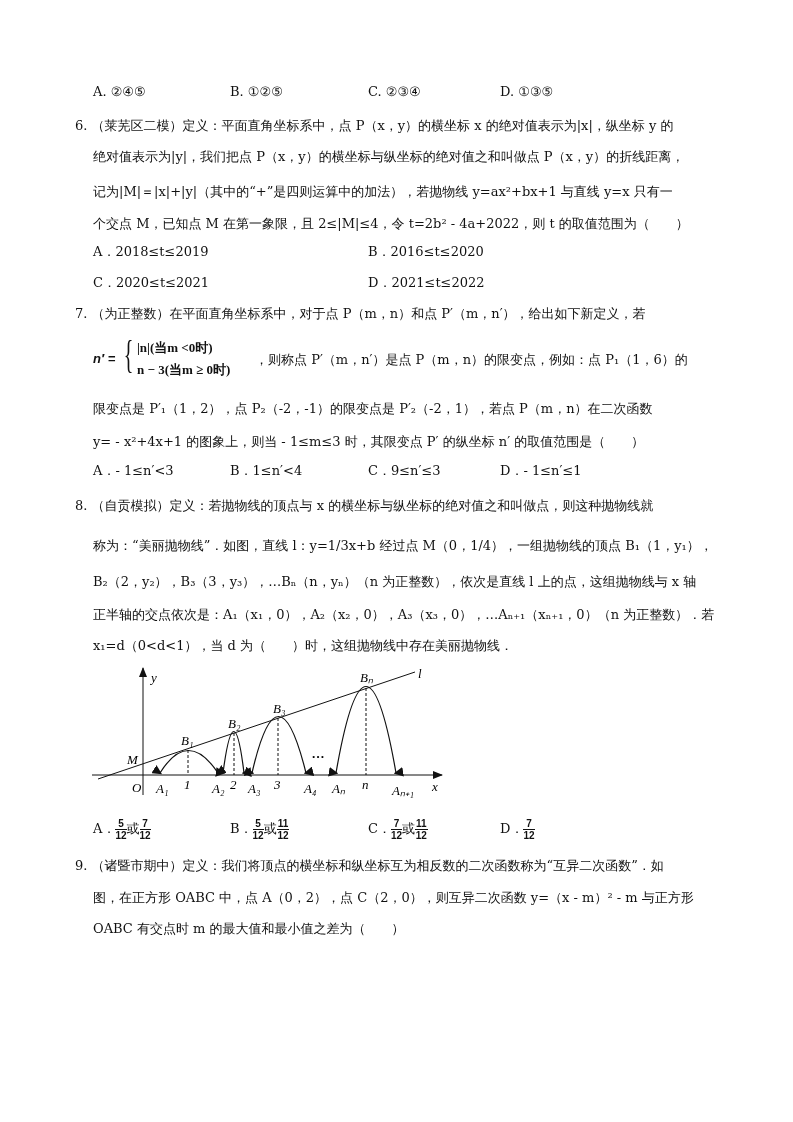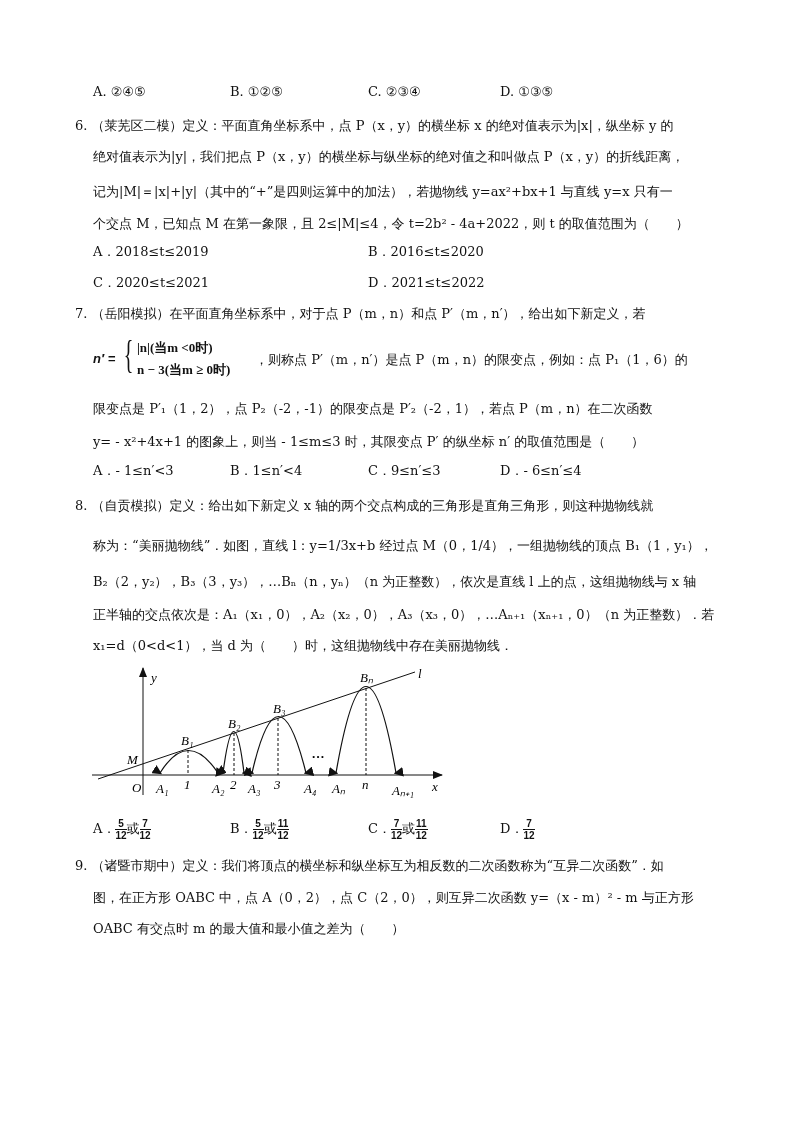--- a/index.html
+++ b/index.html
@@ -36,41 +36,41 @@
   <div class="line" style="left:93px;top:215px">个交点 M，已知点 M 在第一象限，且 2≤|M|≤4，令 t=2b² - 4a+2022，则 t 的取值范围为（　　）</div>
   <div class="opt" style="left:93px;top:243px">A．2018≤t≤2019</div>
   <div class="opt" style="left:368px;top:243px">B．2016≤t≤2020</div>
   <div class="opt" style="left:93px;top:274px">C．2020≤t≤2021</div>
   <div class="opt" style="left:368px;top:274px">D．2021≤t≤2022</div>
 </div>
 
 <div>
   <div class="line" style="left:75px;top:305px">
     <span>7.</span>
-    <span>（岳阳模拟）</span><span>在平面直角坐标系中，对于点 P（m，n）和点 P′（m，n′），给出如下新定义，若</span>
+    <span>（为正整数）</span><span>在平面直角坐标系中，对于点 P（m，n）和点 P′（m，n′），给出如下新定义，若</span>
   </div>
   <div class="brace-block" style="left:93px;top:339px;width:160px;height:44px">
     <span class="m" style="position:absolute;left:0;top:12px">n′ =</span>
     <span class="brace" style="left:26px">{</span>
     <span style="position:absolute;left:44px;top:0">|n|(当m &lt;0时)</span>
     <span style="position:absolute;left:44px;top:22px">n − 3(当m ≥ 0时)</span>
   </div>
   <div class="line" style="left:255px;top:351px">，则称点 P′（m，n′）是点 P（m，n）的限变点，例如：点 P₁（1，6）的</div>
   <div class="line" style="left:93px;top:400px">限变点是 P′₁（1，2），点 P₂（-2，-1）的限变点是 P′₂（-2，1），若点 P（m，n）在二次函数</div>
   <div class="line" style="left:93px;top:433px">y= - x²+4x+1 的图象上，则当 - 1≤m≤3 时，其限变点 P′ 的纵坐标 n′ 的取值范围是（　　）</div>
   <div class="opt" style="left:93px;top:462px">A．- 1≤n′&lt;3</div>
   <div class="opt" style="left:230px;top:462px">B．1≤n′&lt;4</div>
   <div class="opt" style="left:368px;top:462px">C．9≤n′≤3</div>
-  <div class="opt" style="left:500px;top:462px">D．- 6≤n′≤4</div>
+  <div class="opt" style="left:500px;top:462px">D．- 1≤n′≤1</div>
 </div>
 
 <div>
   <div class="line" style="left:75px;top:497px">
     <span>8.</span>
-    <span>（自贡模拟）</span><span>定义：给出如下新定义 x 轴的两个交点构成的三角形是直角三角形，则这种抛物线就</span>
+    <span>（自贡模拟）</span><span>定义：若抛物线的顶点与 x 的横坐标与纵坐标的绝对值之和叫做点，则这种抛物线就</span>
   </div>
   <div class="line" style="left:93px;top:537px">称为：“美丽抛物线”．如图，直线 l：y=1/3x+b 经过点 M（0，1/4），一组抛物线的顶点 B₁（1，y₁），</div>
   <div class="line" style="left:93px;top:573px">B₂（2，y₂），B₃（3，y₃），…Bₙ（n，yₙ）（n 为正整数），依次是直线 l 上的点，这组抛物线与 x 轴</div>
   <div class="line" style="left:93px;top:606px">正半轴的交点依次是：A₁（x₁，0），A₂（x₂，0），A₃（x₃，0），…Aₙ₊₁（xₙ₊₁，0）（n 为正整数）．若</div>
   <div class="line" style="left:93px;top:637px">x₁=d（0&lt;d&lt;1），当 d 为（　　）时，这组抛物线中存在美丽抛物线．</div>
 
   <svg style="position:absolute;left:90px;top:660px" width="360" height="145" viewBox="0 0 360 145">
     <defs>
       <marker id="ah" markerWidth="8" markerHeight="8" refX="4" refY="6" orient="auto">
         <path d="M0,0 L8,0 L4,8 z" fill="#111"></path>

